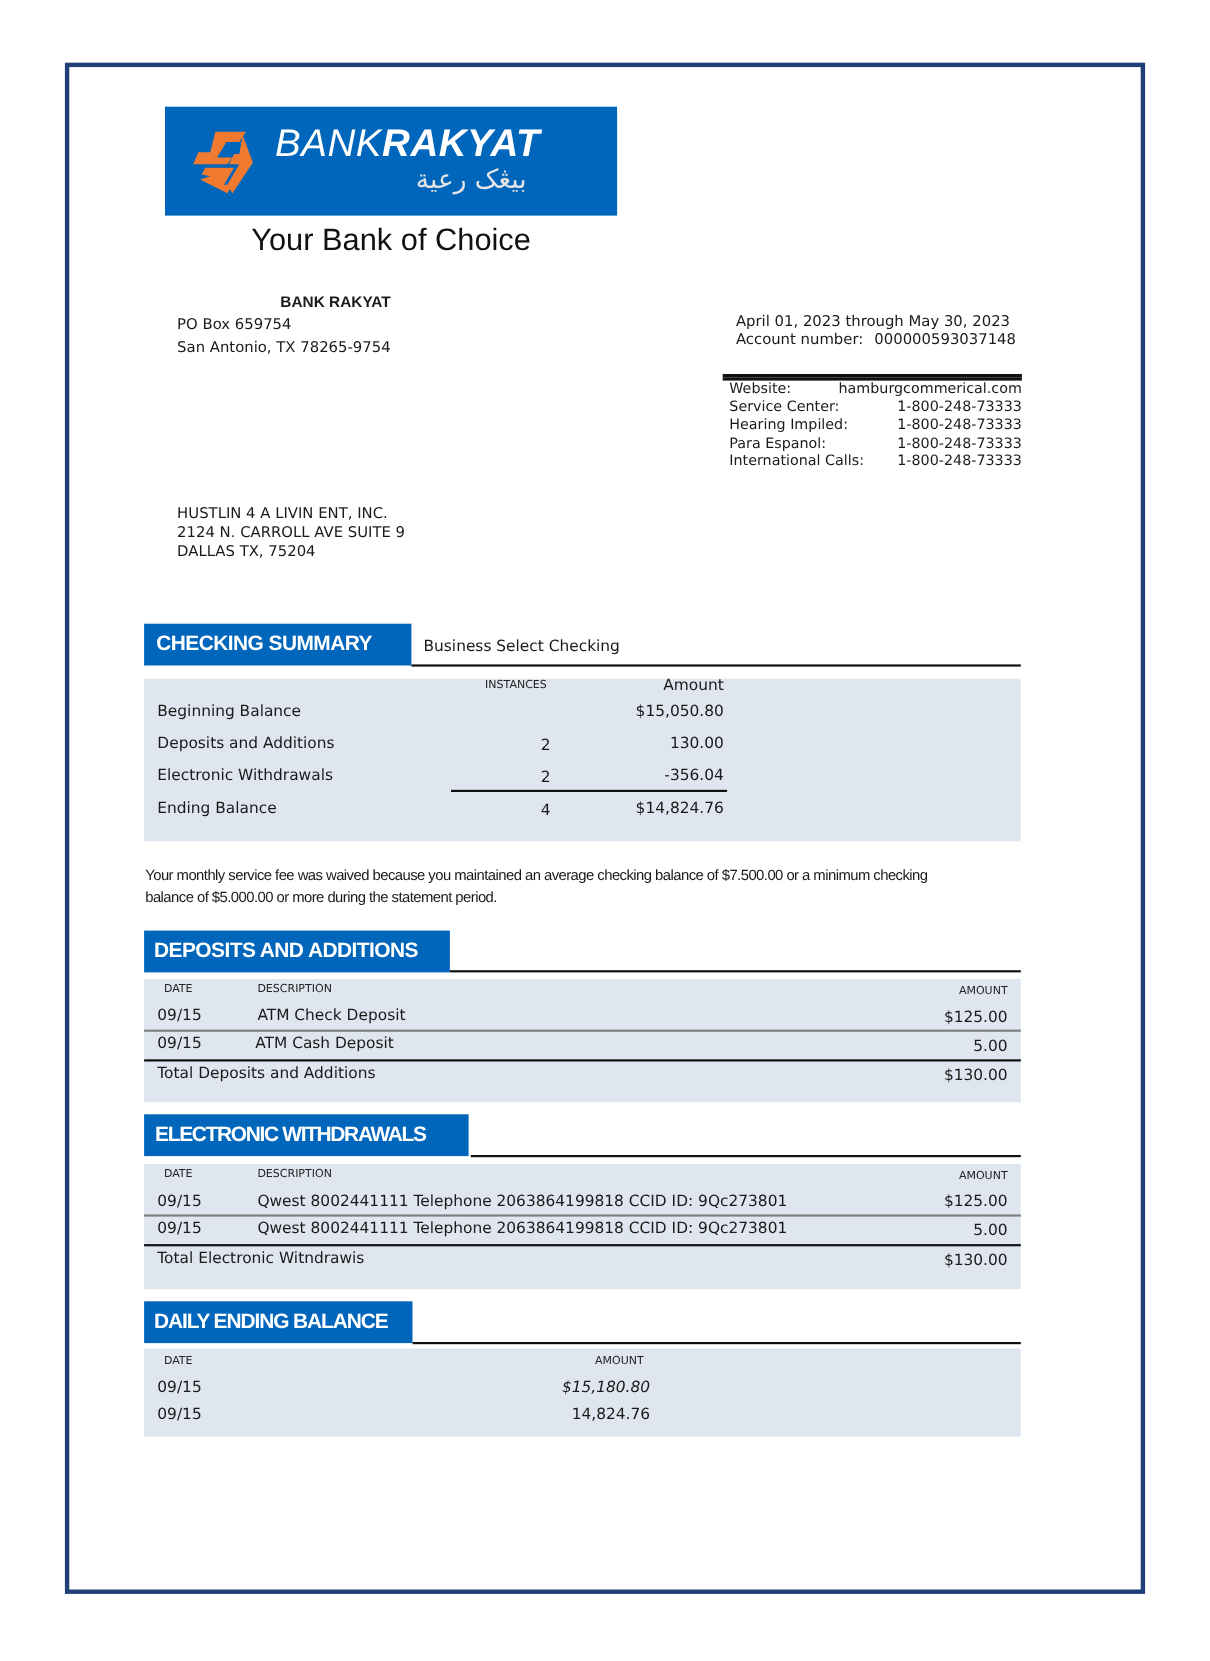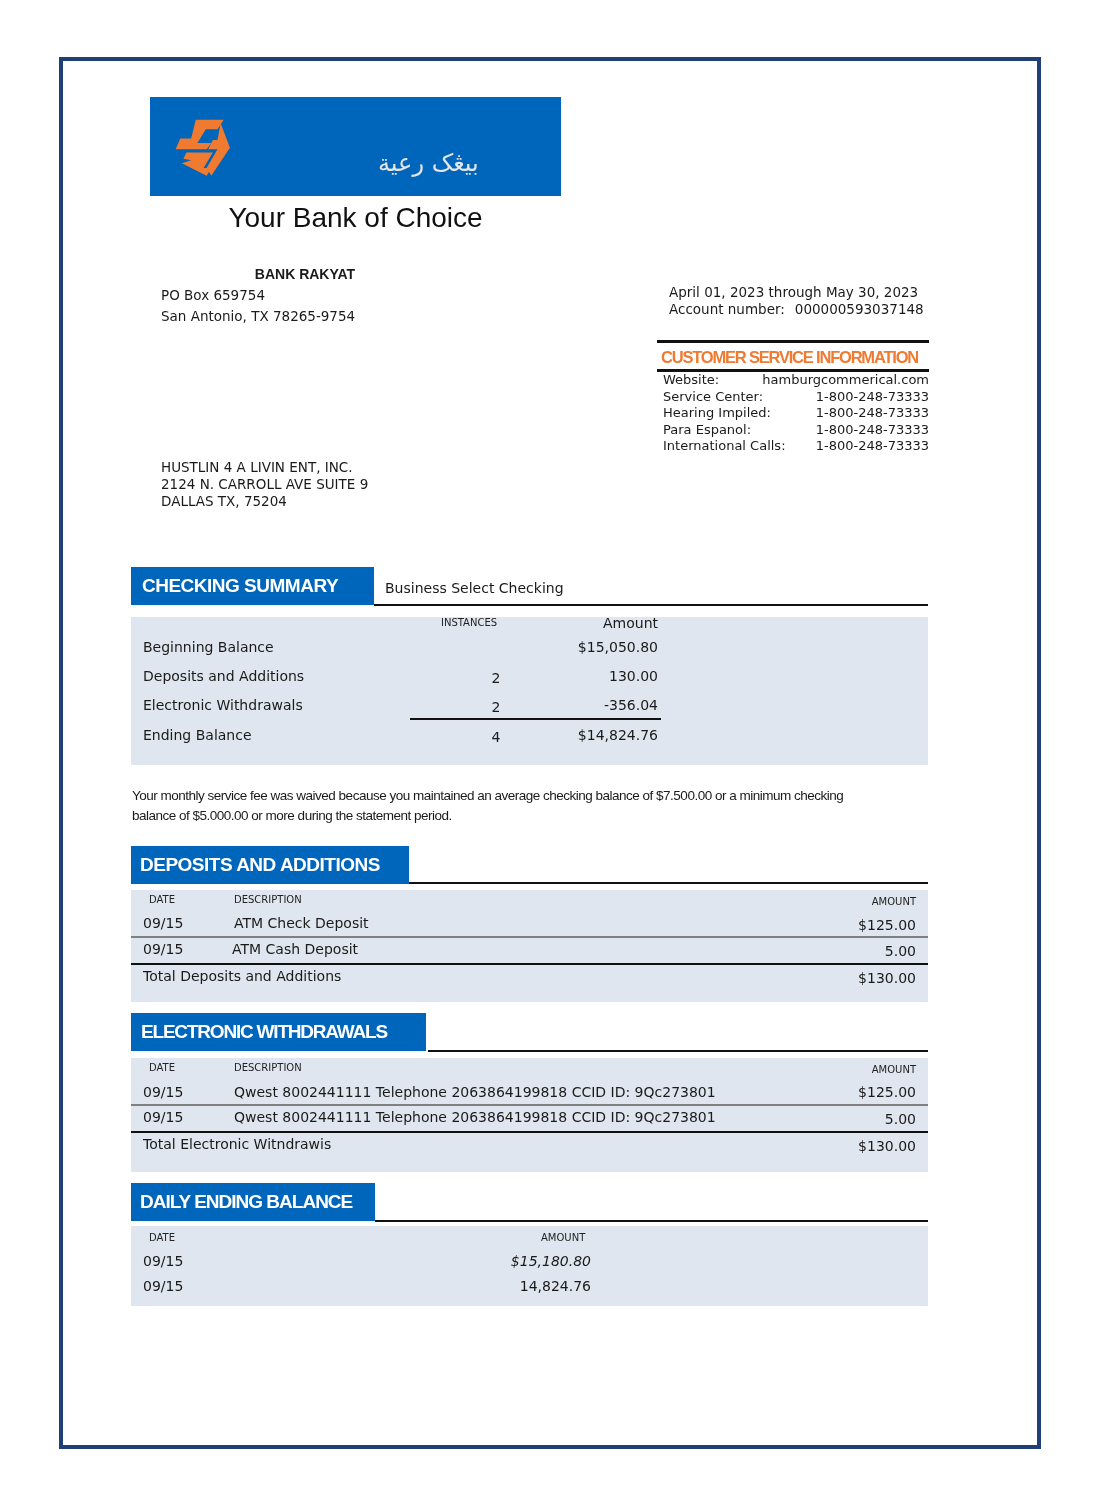--- a/index.html
+++ b/index.html
@@ -60,38 +60,38 @@
 
 <div class="frame"></div>
 
 <div class="logo">
   <svg class="mark" width="80" height="76" viewBox="0 0 100 98">
     <polygon fill="#f07a30" points="40,15 78,15 68,32 55,32 46,48 64,48 52,30 60,20" opacity="0"></polygon>
     <polygon fill="#f07a30" points="42,14 78,14 70,26 55,26 44,44 62,44 56,52 16,52 22,38 36,38"></polygon>
     <polygon fill="#f07a30" points="74,18 86,50 62,86 56,76 70,52 58,52 64,40 70,40"></polygon>
     <polygon fill="#f07a30" points="30,56 64,56 52,76 62,76 56,86 24,70 36,66 26,64"></polygon>
   </svg>
+  <div class="brand"><span class="b1">BANK</span><span class="b2">RAKYAT</span></div>
   <div class="jawi">بيڠک رعية</div>
 </div>
 <div class="tagline">Your Bank of Choice</div>
 
 <div class="abs txt bank-addr">
   <div class="name">BANK RAKYAT</div>
   <div>PO Box 659754</div>
   <div>San Antonio, TX 78265-9754</div>
 </div>
 
 <div class="abs txt period">
   <div>April 01, 2023 through May 30, 2023</div>
   <div><span>Account number:</span><span class="acct-num">000000593037148</span></div>
 </div>
 
 <div class="abs cs-box">
   <div class="topline"></div>
-  <div class="title">CUSTOMER SERVICE INFORMATION</div>
   <div class="botline"></div>
   <div class="cs-row">
       <span>Website:</span>
       <span class="v">hamburgcommerical.com</span>
     </div>
   <div class="cs-row">
       <span>Service Center:</span>
       <span class="v">1-800-248-73333</span>
     </div>
   <div class="cs-row">

